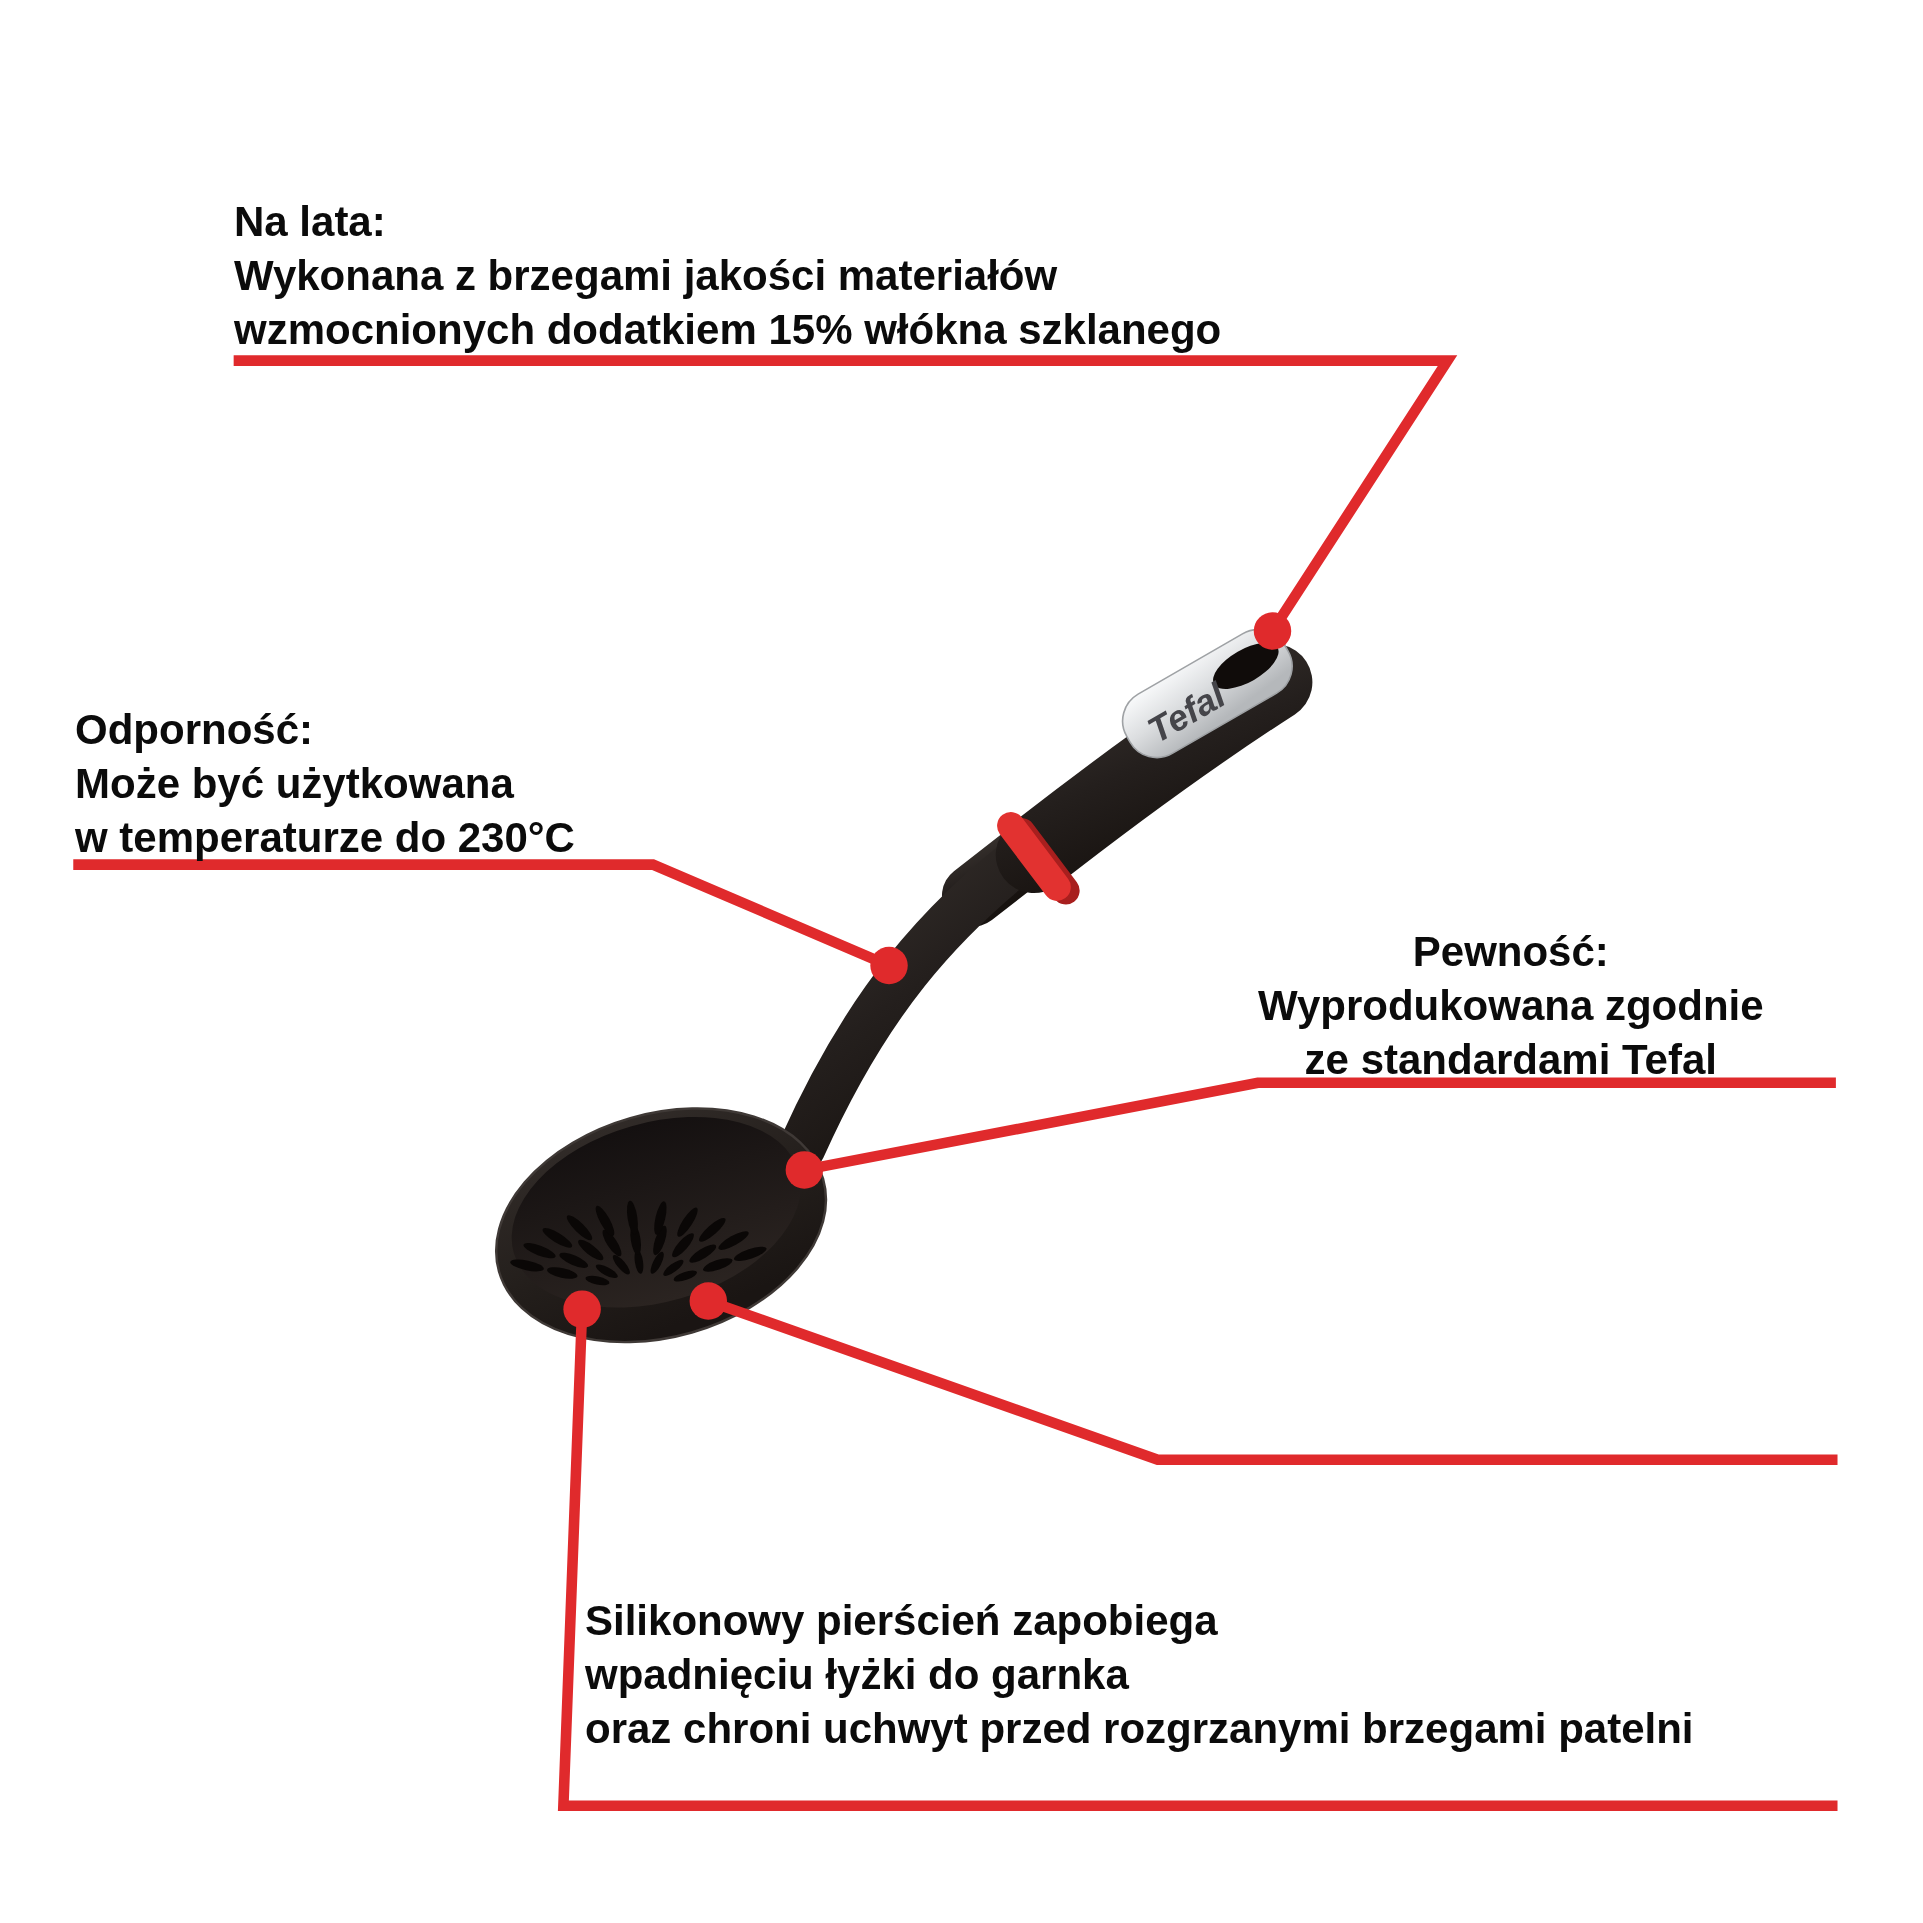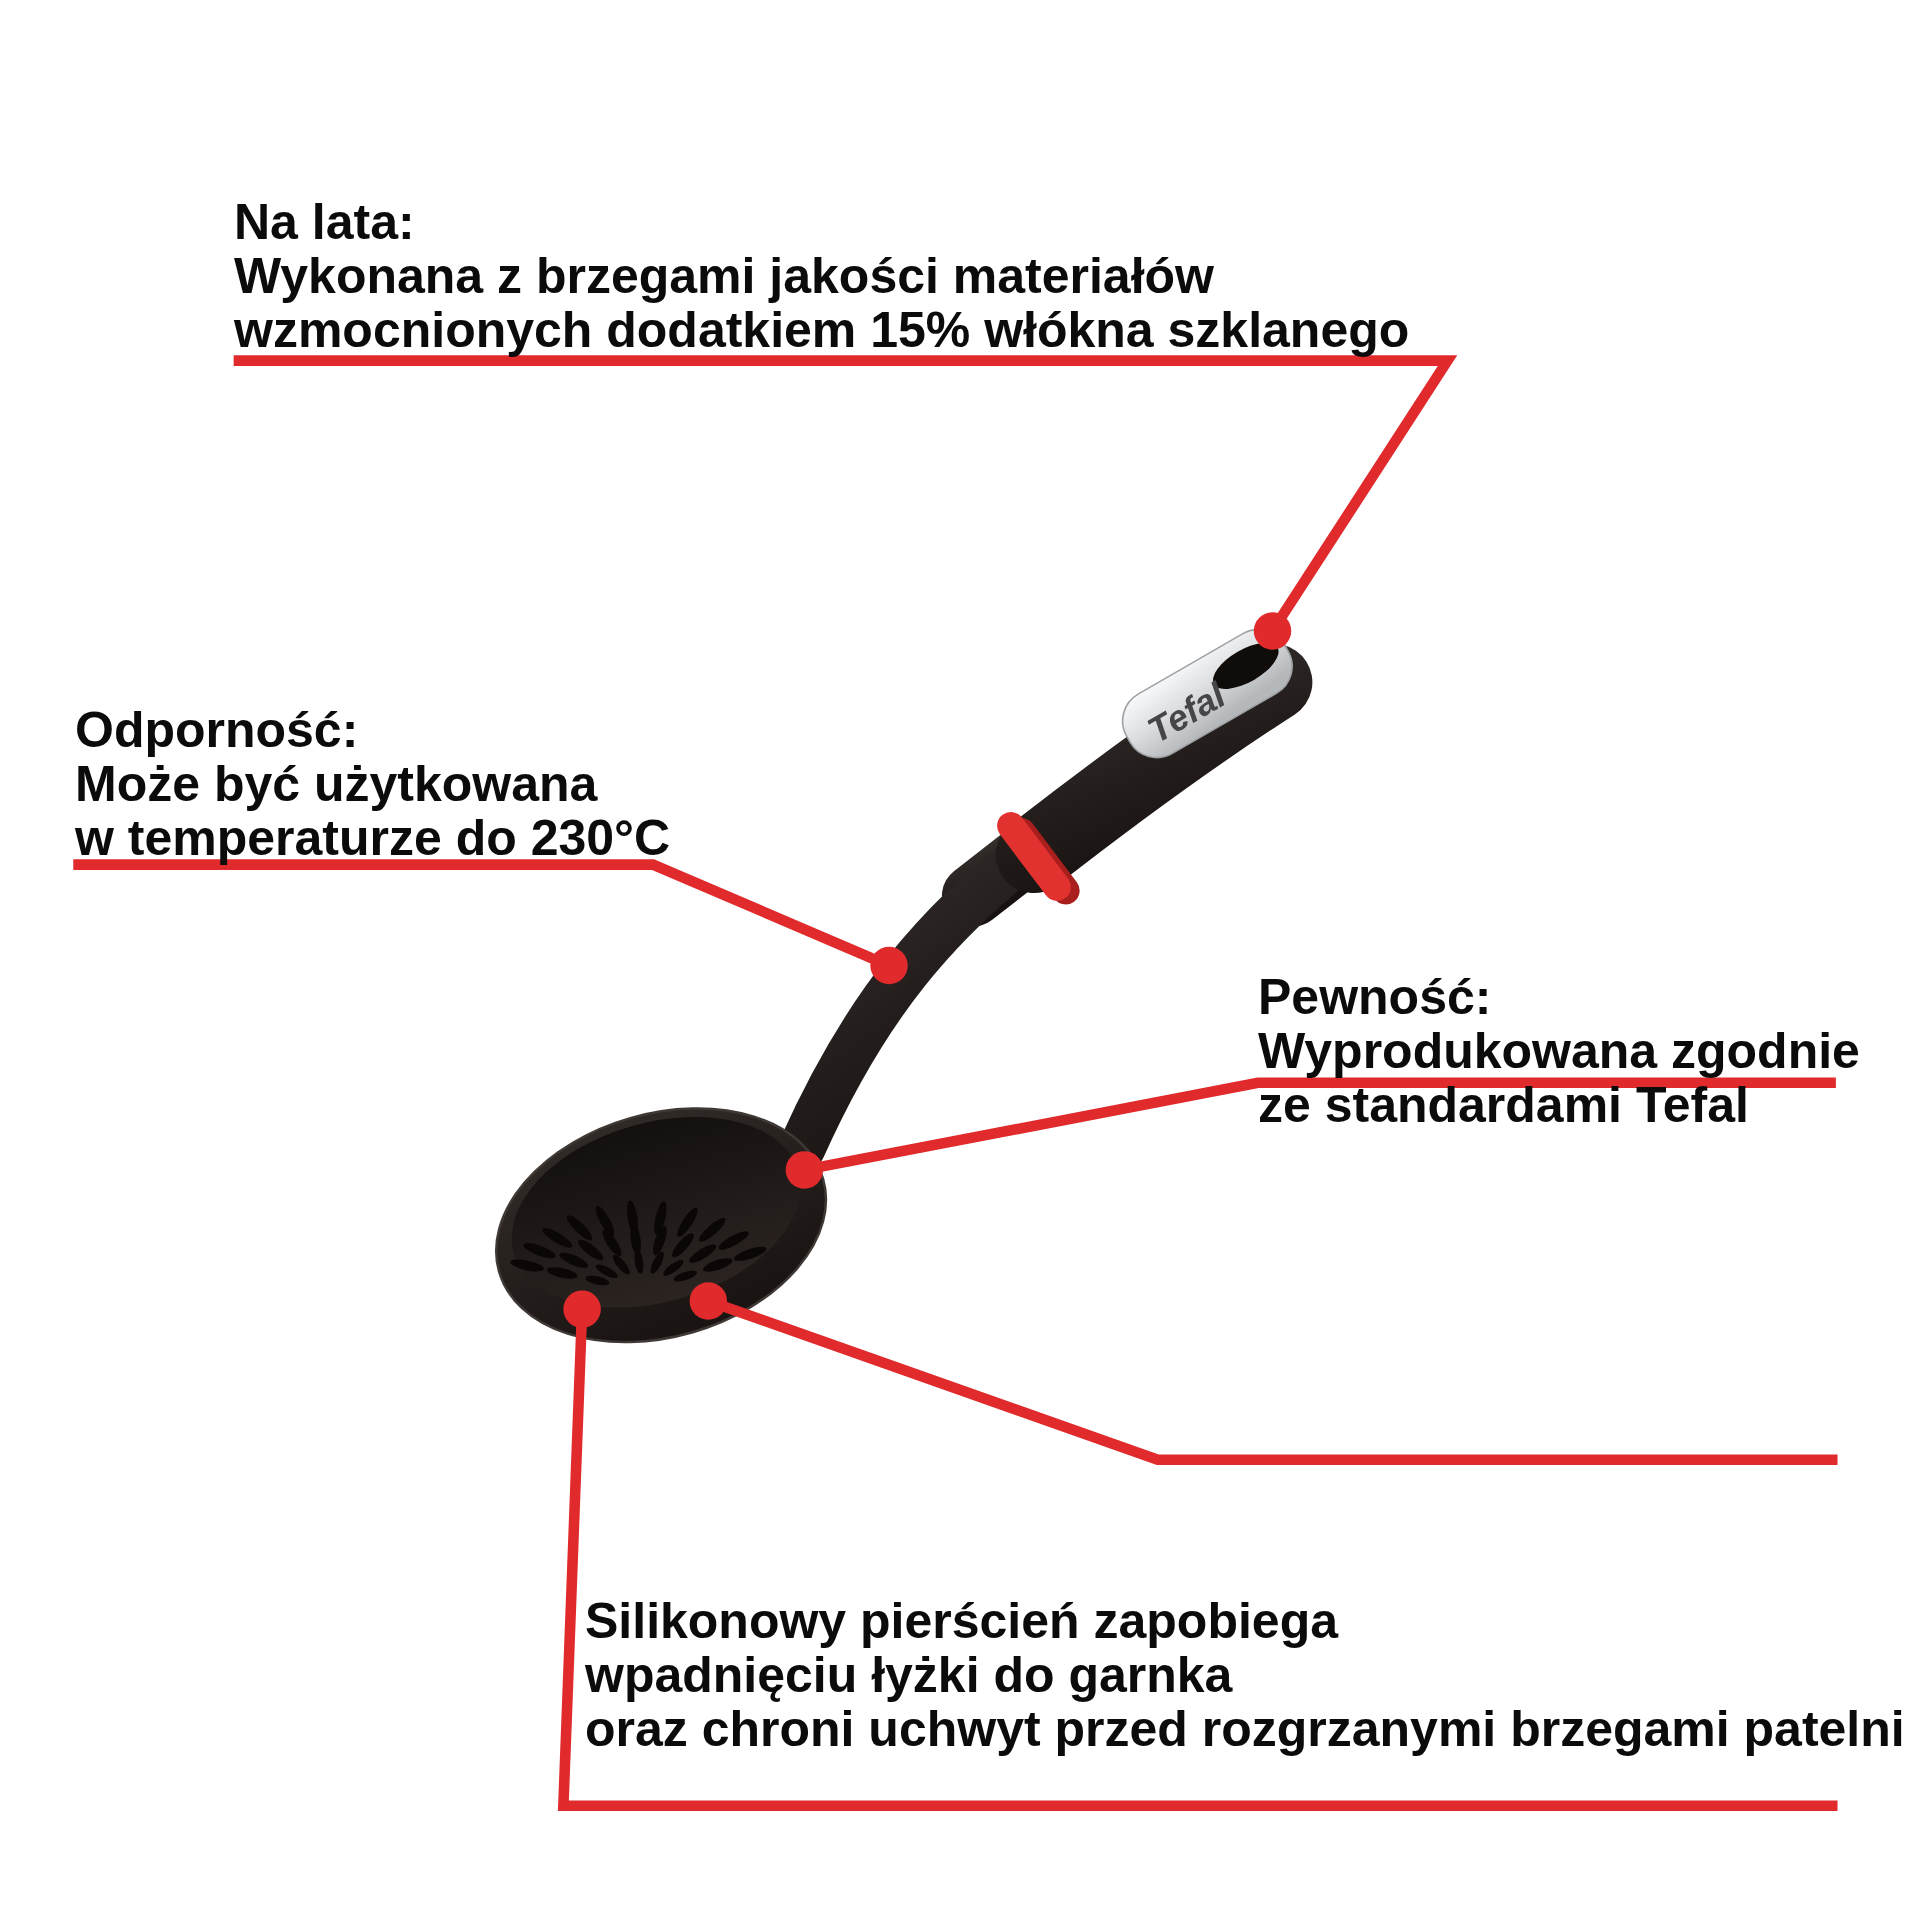--- a/index.html
+++ b/index.html
@@ -9,21 +9,21 @@
     height: 1923px;
     background: #ffffff;
     overflow: hidden;
     font-family: "Liberation Sans", sans-serif;
   }
   #art { position: absolute; left: 0; top: 0; width: 1923px; height: 1923px; }
   .note {
     position: absolute;
     color: #0b0b0b;
     font-weight: bold;
-    font-size: 50px;
+    font-size: 42px;
     line-height: 54px;
     letter-spacing: 0px;
     white-space: nowrap;
     z-index: 2;
   }
   .note-line { height: 54px; }
 </style>
 </head>
 <body>
 
@@ -131,21 +131,21 @@
     <div class="note-line">Wykonana z brzegami jakości materiałów</div>
     <div class="note-line">wzmocnionych dodatkiem 15% włókna szklanego</div>
   </div>
 
   <div class="note" style="left:75px; top:703px;">
     <div class="note-line">Odporność:</div>
     <div class="note-line">Może być użytkowana</div>
     <div class="note-line">w temperaturze do 230°C</div>
   </div>
 
-  <div class="note" style="left:1258px; top:970px;">
+  <div class="note" style="left:1258px; top:925px;text-align:center;">
     <div class="note-line">Pewność:</div>
     <div class="note-line">Wyprodukowana zgodnie</div>
     <div class="note-line">ze standardami Tefal</div>
   </div>
 
 
   <div class="note" style="left:585px; top:1594px;">
     <div class="note-line">Silikonowy pierścień zapobiega</div>
     <div class="note-line">wpadnięciu łyżki do garnka</div>
     <div class="note-line">oraz chroni uchwyt przed rozgrzanymi brzegami patelni</div>

